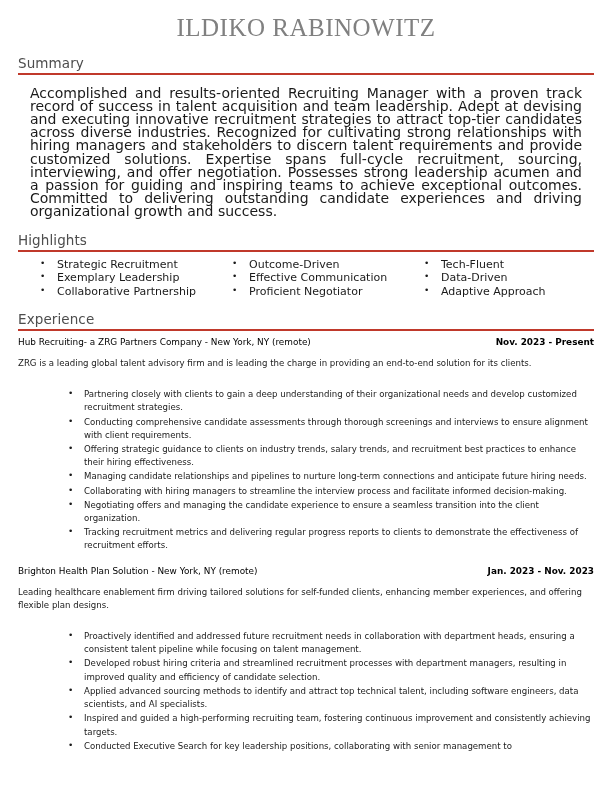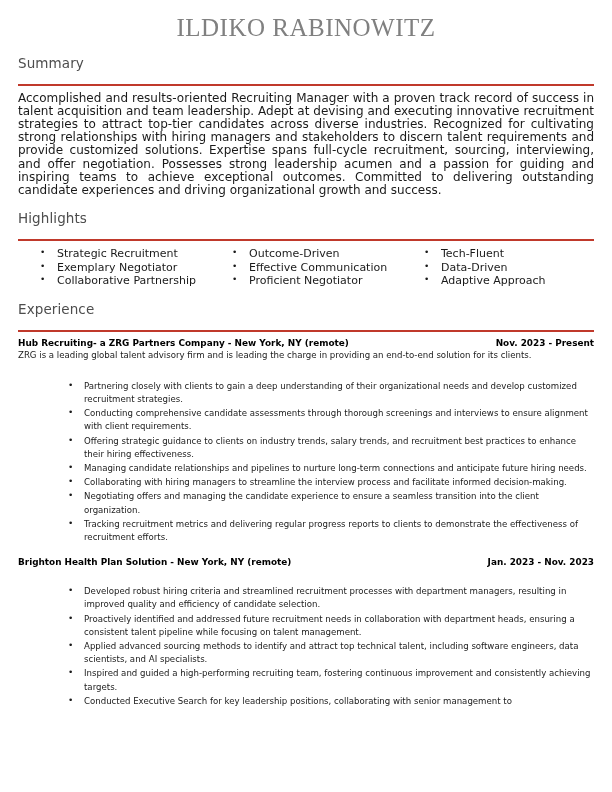--- a/index.html
+++ b/index.html
@@ -55,36 +55,36 @@
   
   .section {
     margin-top: 13px;
   }
   .section-title {
     font-family: "DejaVu Sans", sans-serif;
     font-size: 13.5px;
     color: #4d4d4d;
     font-weight: 400;
     letter-spacing: 0.1px;
-    padding-bottom: 13px;
+    padding-bottom: 2px;
   }
   .rule {
     height: 2px;
     background: #c0392b;
     width: 100%;
     margin-bottom: 6px;
   }
 
   
   .summary-text {
-    font-size: 12px;
+    font-size: 14px;
     line-height: 13.2px;
     text-align: justify;
     color: #1a1a1a;
-    margin: 0;
+    margin: 12px;
   }
 
   
   .highlights-cols {
     display: flex;
     margin-top: 4px;
   }
   .hl-col {
     flex: 1 1 33.333%;
     padding-left: 22px;
@@ -113,41 +113,41 @@
   .job + .job {
     margin-top: 13px;
   }
   .job-head {
     display: flex;
     justify-content: space-between;
     align-items: baseline;
   }
   .job-employer {
     font-size: 8.9px;
-    font-weight: bold;
+    font-weight: normal;
     color: #000000;
   }
   .job-dates {
     font-size: 8.9px;
     font-weight: bold;
     color: #000000;
     white-space: nowrap;
     padding-left: 12px;
   }
   .job-role {
     font-size: 8.9px;
     font-weight: bold;
     color: #000000;
     margin-top: 1px;
   }
   .job-desc {
     font-size: 8.6px;
     line-height: 13.2px;
     color: #1a1a1a;
-    margin-top: 1px;
+    margin-top: 10px;
     text-align: left;
   }
   .job-bullets {
     margin-top: 18px;
     padding-left: 50px;
   }
   .job-bullet {
     position: relative;
     font-size: 8.6px;
     line-height: 13.2px;
@@ -178,21 +178,21 @@
     <div class="rule"></div>
     <p class="summary-text">Accomplished and results-oriented Recruiting Manager with a proven track record of success in talent acquisition and team leadership. Adept at devising and executing innovative recruitment strategies to attract top-tier candidates across diverse industries. Recognized for cultivating strong relationships with hiring managers and stakeholders to discern talent requirements and provide customized solutions. Expertise spans full-cycle recruitment, sourcing, interviewing, and offer negotiation. Possesses strong leadership acumen and a passion for guiding and inspiring teams to achieve exceptional outcomes. Committed to delivering outstanding candidate experiences and driving organizational growth and success.</p>
   </div>
 
   <div class="section">
     <div class="section-title">Highlights</div>
     <div class="rule"></div>
     <div class="highlights-cols">
       <div class="hl-col">
         <div class="hl-item">Strategic Recruitment</div>
-        <div class="hl-item">Exemplary Negotiator</div>
+        <div class="hl-item">Exemplary Leadership</div>
         <div class="hl-item">Collaborative Partnership</div>
       </div>
       <div class="hl-col">
         <div class="hl-item">Outcome-Driven</div>
         <div class="hl-item">Effective Communication</div>
         <div class="hl-item">Proficient Negotiator</div>
       </div>
       <div class="hl-col">
         <div class="hl-item">Tech-Fluent</div>
         <div class="hl-item">Data-Driven</div>
@@ -220,23 +220,24 @@
         <div class="job-bullet">Negotiating offers and managing the candidate experience to ensure a seamless transition into the client organization.</div>
         <div class="job-bullet">Tracking recruitment metrics and delivering regular progress reports to clients to demonstrate the effectiveness of recruitment efforts.</div>
       </div>
     </div>
 
     <div class="job">
       <div class="job-head">
         <div class="job-employer">Brighton Health Plan Solution - New York, NY (remote)</div>
         <div class="job-dates">Jan. 2023 - Nov. 2023</div>
       </div>
+      <div class="job-desc">Leading healthcare enablement firm driving tailored solutions for self-funded clients, enhancing member experiences, and offering flexible plan designs.</div>
       <div class="job-bullets">
+        <div class="job-bullet">Proactively identified and addressed future recruitment needs in collaboration with department heads, ensuring a consistent talent pipeline while focusing on talent management.</div>
         <div class="job-bullet">Developed robust hiring criteria and streamlined recruitment processes with department managers, resulting in improved quality and efficiency of candidate selection.</div>
-        <div class="job-bullet">Proactively identified and addressed future recruitment needs in collaboration with department heads, ensuring a consistent talent pipeline while focusing on talent management.</div>
         <div class="job-bullet">Applied advanced sourcing methods to identify and attract top technical talent, including software engineers, data scientists, and AI specialists.</div>
         <div class="job-bullet">Inspired and guided a high-performing recruiting team, fostering continuous improvement and consistently achieving targets.</div>
         <div class="job-bullet">Conducted Executive Search for key leadership positions, collaborating with senior management to</div>
       </div>
     </div>
 
   </div>
 </div>
 
 </body></html>

